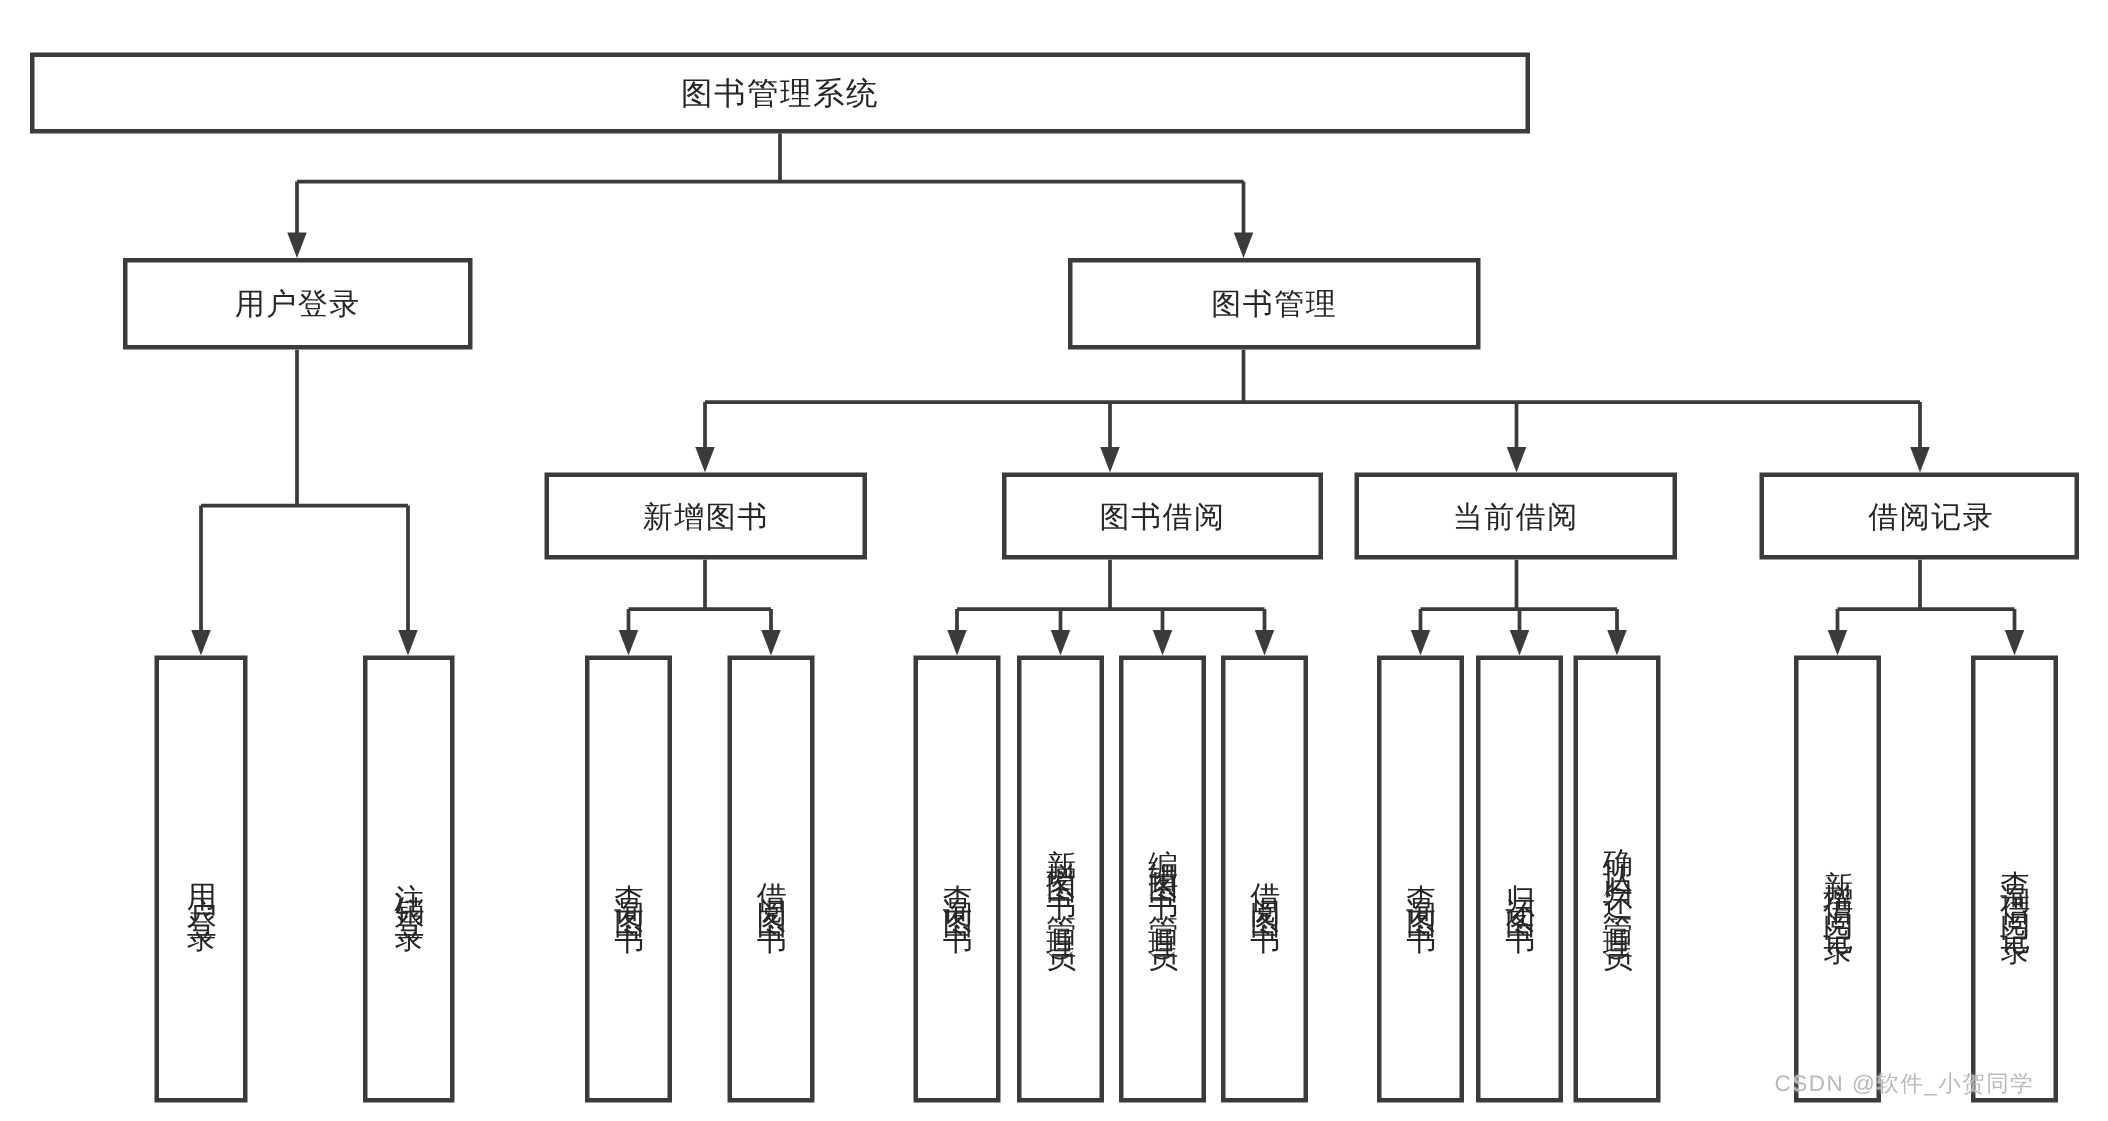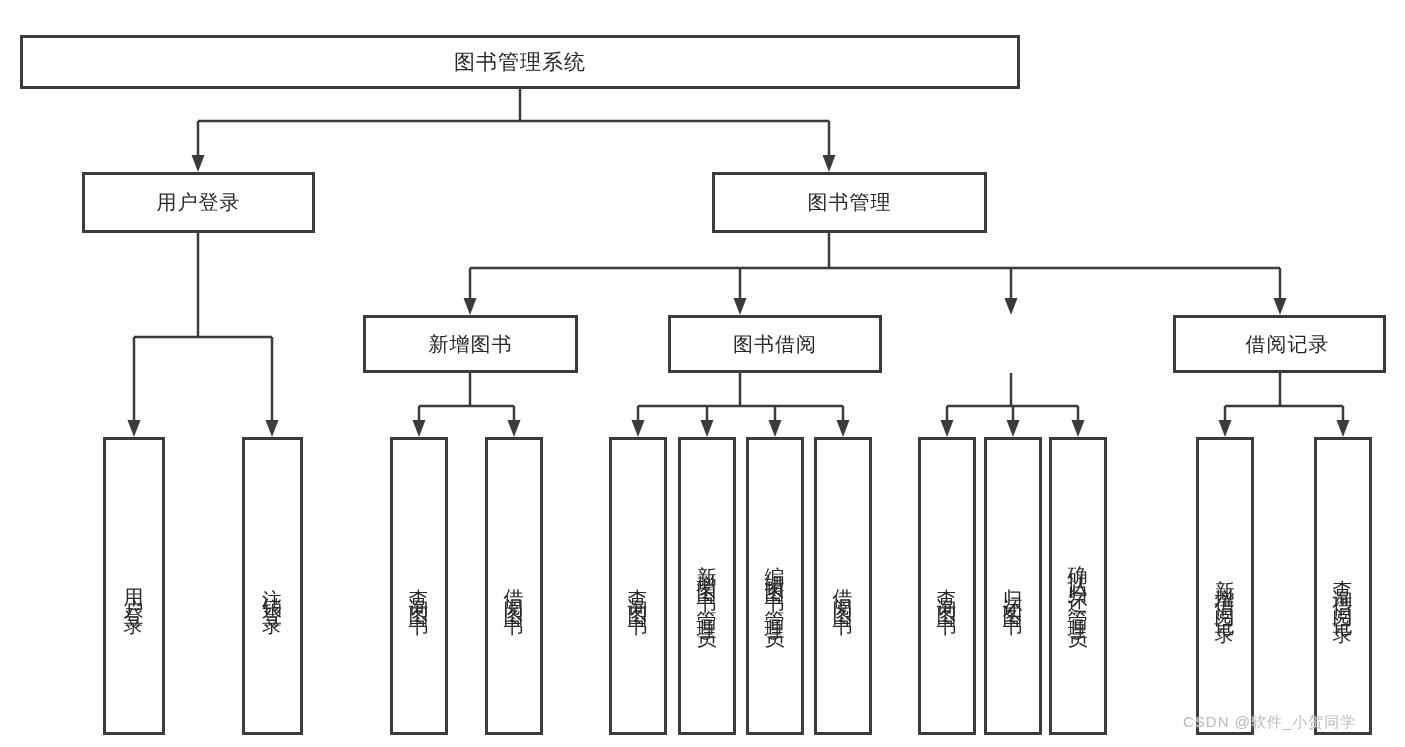--- a/index.html
+++ b/index.html
@@ -119,20 +119,23 @@
   <div class="box hbox" style="left:712px;top:172px;width:275px;height:61px;">
     <span>图书管理</span>
   </div>
 
   <div class="box hbox" style="left:363px;top:315px;width:215px;height:58px;">
     <span>新增图书</span>
   </div>
   <div class="box hbox" style="left:633px;top:315px;width:214px;height:58px;margin-left:35px;">
     <span>图书借阅</span>
   </div>
+  <div class="box hbox" style="left:903px;top:315px;width:215px;height:58px;">
+    <span>当前借阅</span>
+  </div>
   <div class="box hbox" style="left:1173px;top:315px;width:213px;height:58px;padding-left:16px;">
     <span>借阅记录</span>
   </div>
 
   <div class="box vbox" style="left:103px;top:437px;width:62px;height:298px;">
     <span class="lbl">用户登录</span>
   </div>
   <div class="box vbox" style="left:242px;top:437px;width:61px;height:298px;">
     <span class="lbl">注销登录</span>
   </div>

